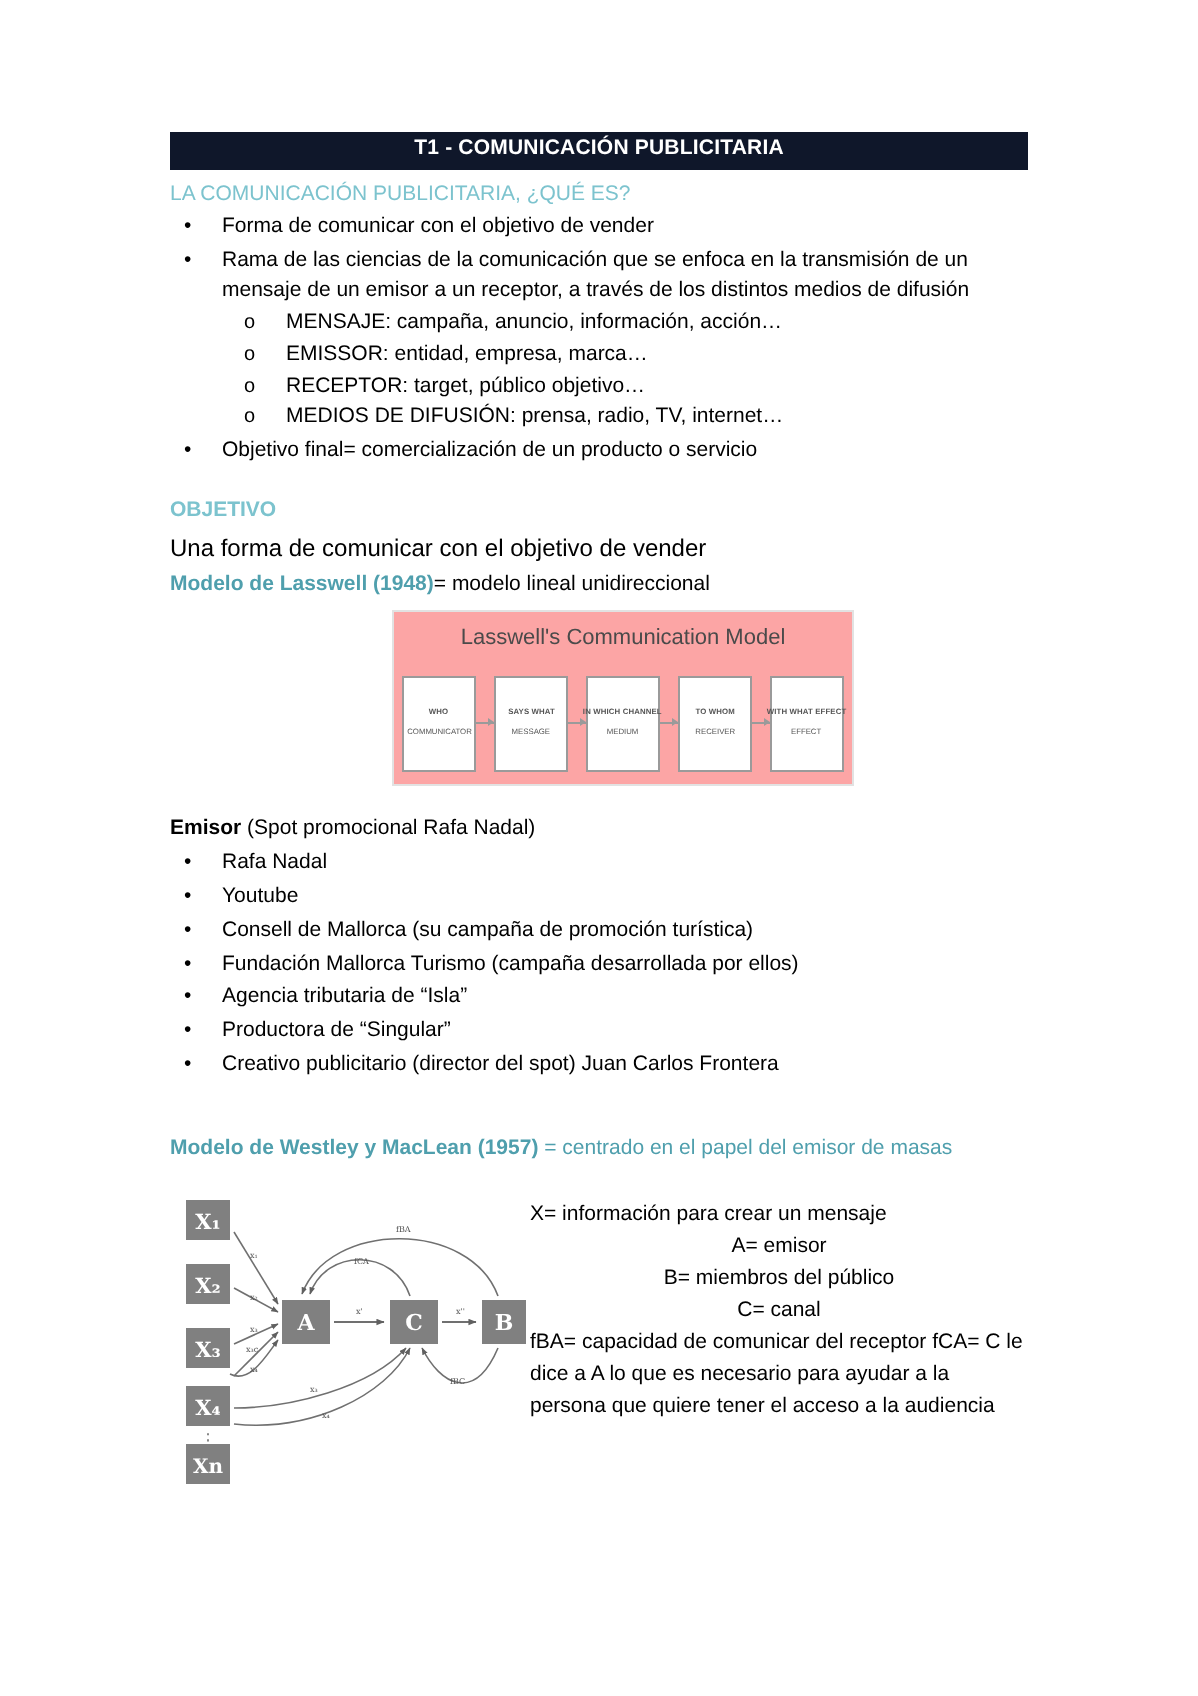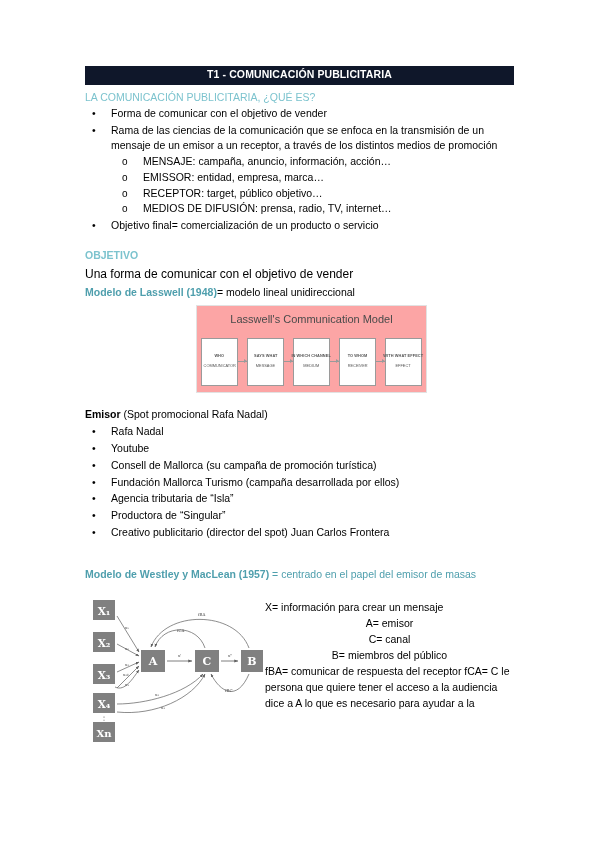--- a/index.html
+++ b/index.html
@@ -215,21 +215,21 @@
 
     <div class="sec-head">LA COMUNICACIÓN PUBLICITARIA, ¿QUÉ ES?</div>
 
     <ul class="lvl1">
       <li>
         <span class="bullet">•</span>
         <span>Forma de comunicar con el objetivo de vender</span>
       </li>
       <li>
         <span class="bullet">•</span>
-        <span>Rama de las ciencias de la comunicación que se enfoca en la transmisión de un mensaje de un emisor a un receptor, a través de los distintos medios de promoción</span>
+        <span>Rama de las ciencias de la comunicación que se enfoca en la transmisión de un mensaje de un emisor a un receptor, a través de los distintos medios de difusión</span>
       </li>
     </ul>
 
     <ul class="lvl2">
       <li>
         <span class="bullet">o</span>
         <span>MENSAJE: campaña, anuncio, información, acción…</span>
       </li>
       <li>
         <span class="bullet">o</span>
@@ -409,23 +409,23 @@
             <text x="113" y="24">fBA</text>
             <text x="92" y="40">fCA</text>
             <text x="140" y="100">fBC</text>
           </g>
         </svg>
       </div>
 
       <div class="wm-legend">
         <div class="lft">X= información para crear un mensaje</div>
         <div class="ctr">A= emisor</div>
+        <div class="ctr">B= miembros del público</div>
         <div class="ctr">C= canal</div>
-        <div class="ctr">B= miembros del público</div>
-        <div class="lft">fBA= comunicar de respuesta del receptor fCA= C le</div>
+        <div class="lft">fBA= capacidad de comunicar del receptor fCA= C le</div>
+        <div class="lft">dice a A lo que es necesario para ayudar a la</div>
         <div class="lft">persona que quiere tener el acceso a la audiencia</div>
-        <div class="lft">dice a A lo que es necesario para ayudar a la</div>
       </div>
 
     </div>
 
   </div>
 </div>
 
 </body></html>

